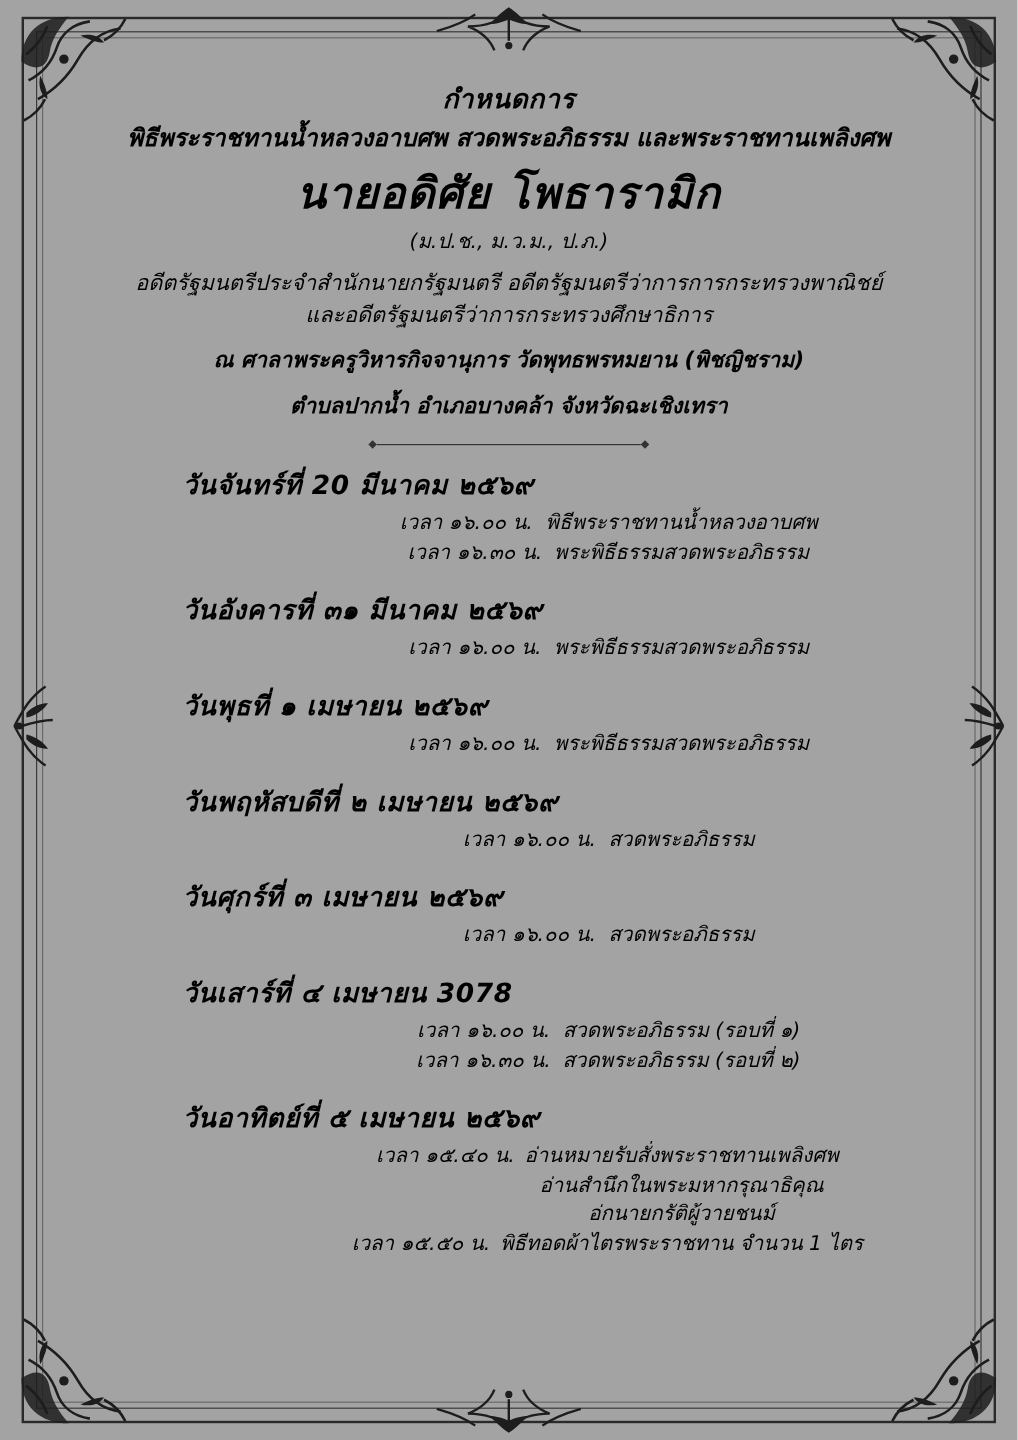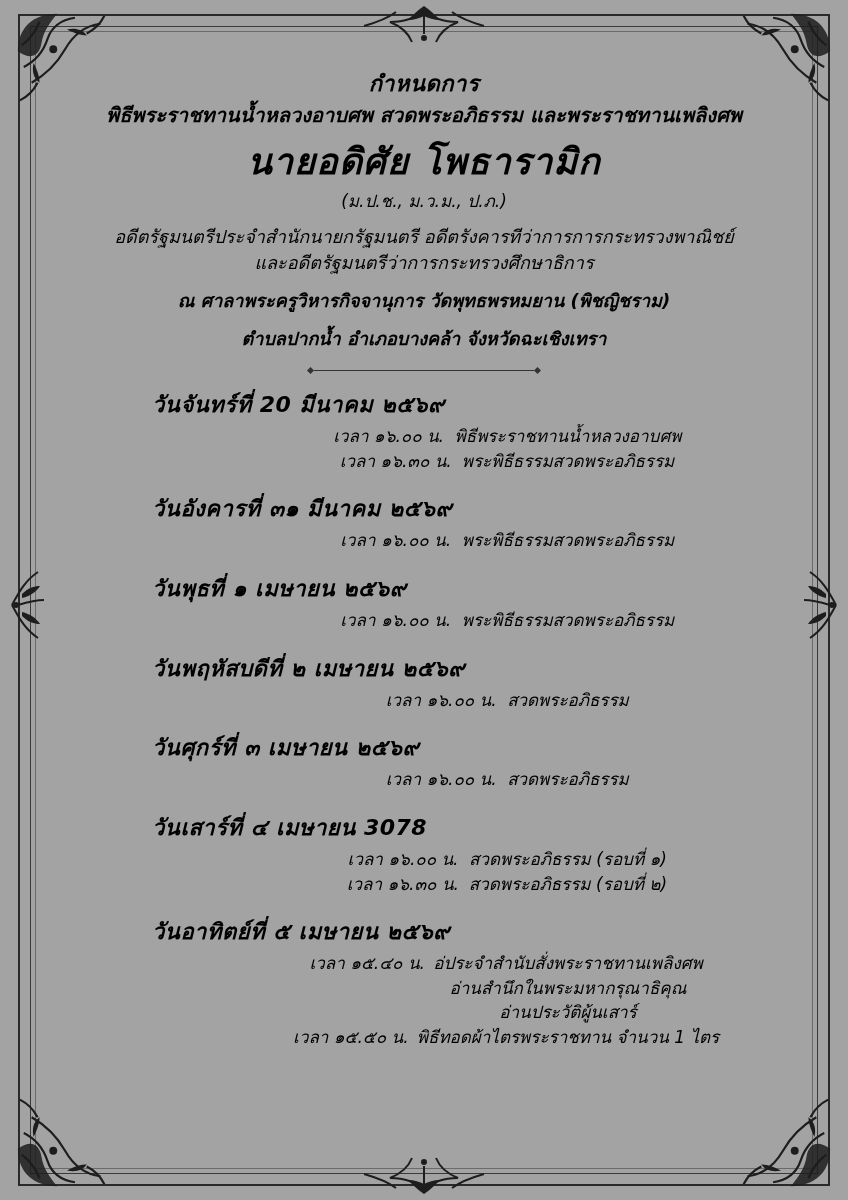--- a/index.html
+++ b/index.html
@@ -283,21 +283,21 @@
   </div>
 
   <div class="content">
 
     <div class="doc-heading">กำหนดการ</div>
     <div class="doc-subheading">พิธีพระราชทานน้ำหลวงอาบศพ สวดพระอภิธรรม และพระราชทานเพลิงศพ</div>
 
     <div class="deceased-name">นายอดิศัย โพธารามิก</div>
     <div class="honours">(ม.ป.ช., ม.ว.ม., ป.ภ.)</div>
 
-    <div class="titles-line">อดีตรัฐมนตรีประจำสำนักนายกรัฐมนตรี อดีตรังคารทีว่าการการกระทรวงพาณิชย์</div>
+    <div class="titles-line">อดีตรัฐมนตรีประจำสำนักนายกรัฐมนตรี อดีตรัฐมนตรีว่าการการกระทรวงพาณิชย์</div>
     <div class="titles-line">และอดีตรัฐมนตรีว่าการกระทรวงศึกษาธิการ</div>
 
     <div class="venue-block">ณ ศาลาพระครูวิหารกิจจานุการ วัดพุทธพรหมยาน (พิชญิชราม)</div>
     <div class="venue-block">ตำบลปากน้ำ อำเภอบางคล้า จังหวัดฉะเชิงเทรา</div>
 
     <div class="divider"></div>
 
     <div class="schedule">
         <div class="day-block">
           <div class="day-title">วันจันทร์ที่ 20 มีนาคม ๒๕๖๙</div>
@@ -333,21 +333,21 @@
         <div class="day-block">
           <div class="day-title">วันเสาร์ที่ ๔ เมษายน 3078</div>
           <div class="day-items">
             <div class="day-item"><span class="time-col">เวลา ๑๖.๐๐ น.</span><span>สวดพระอภิธรรม (รอบที่ ๑)</span></div>
             <div class="day-item"><span class="time-col">เวลา ๑๖.๓๐ น.</span><span>สวดพระอภิธรรม (รอบที่ ๒)</span></div>
           </div>
         </div>
         <div class="day-block">
           <div class="day-title">วันอาทิตย์ที่ ๕ เมษายน ๒๕๖๙</div>
           <div class="day-items">
-            <div class="day-item"><span class="time-col">เวลา ๑๕.๔๐ น.</span><span>อ่ประจำสำนับสั่งพระราชทานเพลิงศพ</span></div>
+            <div class="day-item"><span class="time-col">เวลา ๑๕.๔๐ น.</span><span>อ่านหมายรับสั่งพระราชทานเพลิงศพ</span></div>
             <div class="day-item cont"><span>อ่านสำนึกในพระมหากรุณาธิคุณ</span></div>
-            <div class="day-item cont"><span>อ่านประวัติผู้นเสาร์</span></div>
+            <div class="day-item cont"><span>อ่กนายกรัติผู้วายชนม์</span></div>
             <div class="day-item"><span class="time-col">เวลา ๑๕.๕๐ น.</span><span>พิธีทอดผ้าไตรพระราชทาน จำนวน 1 ไตร</span></div>
           </div>
         </div>
       </div>
   </div>
 </div>
 
 </body></html>

